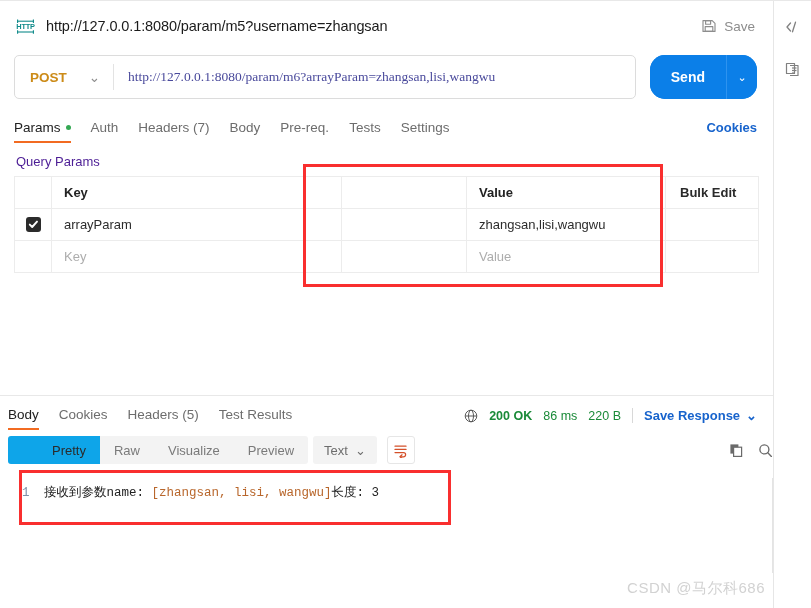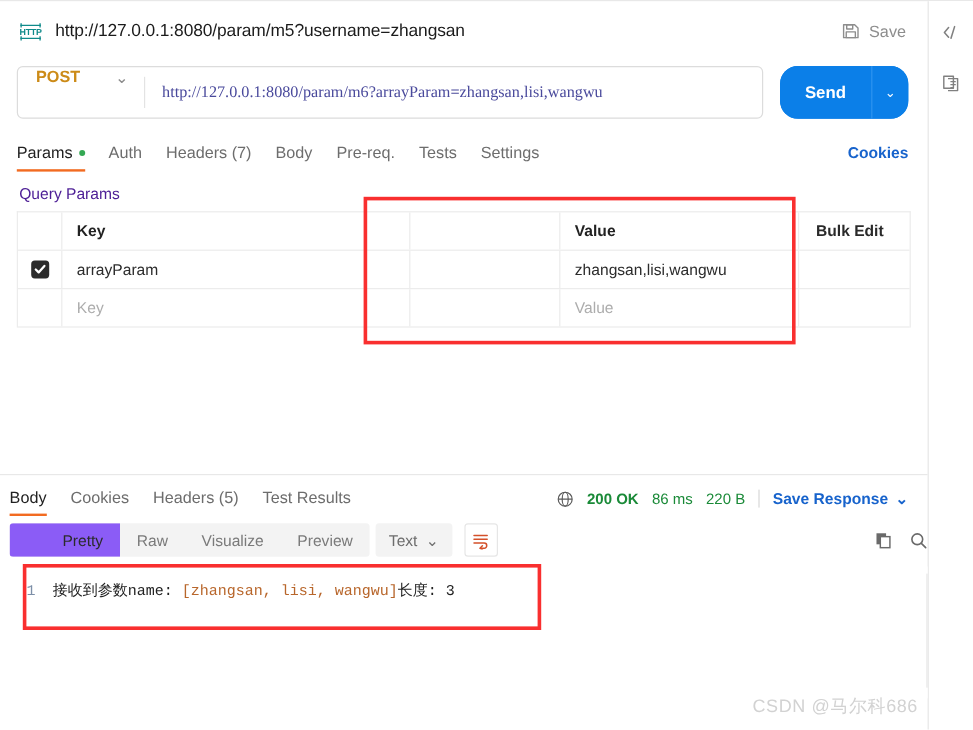--- a/index.html
+++ b/index.html
@@ -60,21 +60,21 @@
     display: flex; align-items: center;
     padding: 0 16px 0 14px; margin-top: 4px;
   }
   .url-input-wrap {
     flex: 1; height: 44px;
     border: 1px solid #dcdcdc; border-radius: 5px;
     display: flex; align-items: center; background: #fff;
     overflow: hidden;
   }
   .method {
-    display: flex; align-items: flex-start; gap: 29px;
+    display: flex; align-items: center; gap: 22px;
     padding: 0 13px 0 15px; height: 100%;
     color: #cc8b18; font-weight: bold; font-size: 13.5px;
     cursor: pointer;
   }
   .method .chev { color: #8d8d8d; font-weight: normal; }
   .method-sep { width: 1px; height: 26px; background: #e3e3e3; flex: none; }
   .url-text {
     flex: 1; padding: 0 14px;
     font-size: 13.5px; color: #4a4a9c; white-space: nowrap; overflow: hidden;
     cursor: text;
@@ -188,21 +188,21 @@
     display: flex; align-items: center; height: 30px;
   }
   .seg {
     display: flex; background: #f3f3f3; border-radius: 3px; overflow: hidden;
     height: 28px;
   }
   .seg-item {
     display: flex; align-items: center; padding: 0 14px;
     font-size: 13px; color: #7a7a7a; cursor: pointer;
   }
-  .seg-item.active { background: #8b5cf6; color: #2b2b2b; padding-left: 44px; }
+  .seg-item.active { background: #0ea5e9; color: #2b2b2b; padding-left: 44px; }
   .seg2 {
     display: flex; align-items: center; gap: 7px; padding: 0 11px;
     height: 28px; background: #f3f3f3; border-radius: 3px;
     margin-left: 5px; font-size: 13px; color: #6d6d6d; cursor: pointer;
   }
   .wrapicon {
     margin-left: 10px; width: 28px; height: 28px;
     display: flex; align-items: center; justify-content: center;
     border: 1px solid #e6e6e6; border-radius: 3px; cursor: pointer;
   }

